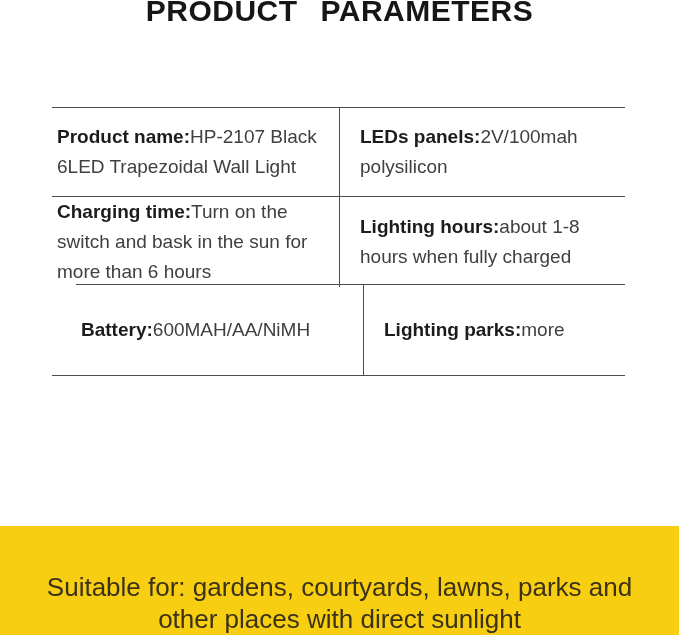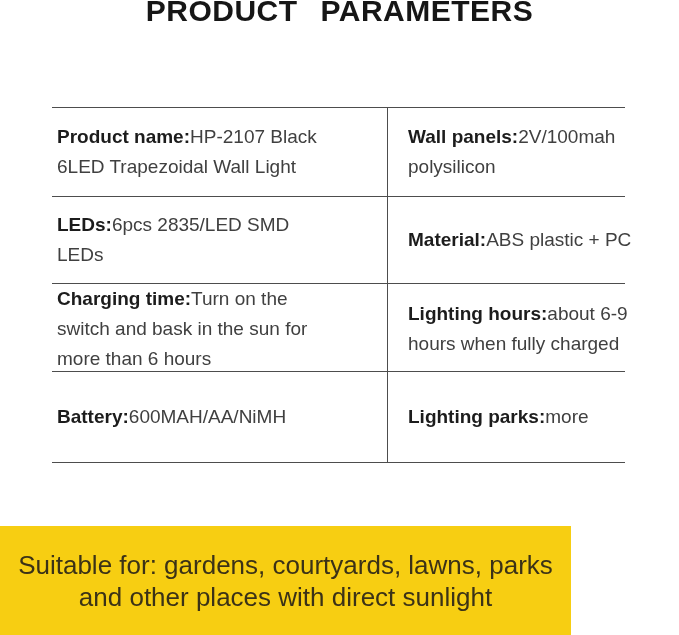--- a/index.html
+++ b/index.html
@@ -37,26 +37,25 @@
   .spec-table {
     position: absolute;
     top: 107px; left: 52px;
     width: 573px;
     border-bottom: 1.5px solid var(--line-color);
   }
   .spec-row {
     display: grid;
     grid-template-columns: 287px 286px;
     border-top: 1.5px solid var(--line-color);
-    gap: 48px;
   }
   .spec-row.r1 { height: 89px; }
   .spec-row.r2 { height: 87px; }
   .spec-row.r3 { height: 88px; }
-  .spec-row.r4 { height: 91px; }
+  .spec-row.r4 { height: 91px; margin-left: 24px; }
 
   .spec-cell {
     display: flex;
     flex-direction: column;
     justify-content: center;
     padding-left: 5px;
   }
   .spec-cell.right {
     border-left: 1.5px solid var(--line-color);
     padding-left: 20px;
@@ -69,24 +68,24 @@
   }
   .spec-cell.right .cell-text { max-width: 245px; }
   .cell-text .lbl {
     font-weight: bold;
     color: var(--label-color);
   }
 
   .banner {
     position: absolute;
     top: 526px; left: 0;
-    width: 571px; height: 109px;
+    width: 679px; height: 109px;
     background: var(--banner-bg);
     display: flex;
-    align-items: center;
+    align-items: flex-end;
     justify-content: center;
   }
   .banner-text {
     font-size: 26px;
     line-height: 32px;
     text-align: center;
     color: var(--banner-text);
     max-width: 600px;
     font-weight: normal;
   }
@@ -99,47 +98,35 @@
 <div class="spec-table">
 
   <div class="spec-row r1">
     <div class="spec-cell left">
       <p class="cell-text">
         <span class="lbl">Product name:</span><span class="val">HP-2107 Black 6LED Trapezoidal Wall Light</span>
       </p>
     </div>
     <div class="spec-cell right">
       <p class="cell-text">
-        <span class="lbl">Wall panels:</span><span class="val">2V/100mah polysilicon</span>
+        <span class="lbl">LEDs panels:</span><span class="val">2V/100mah polysilicon</span>
       </p>
     </div>
   </div>
 
-  <div class="spec-row r2">
-    <div class="spec-cell left">
-      <p class="cell-text">
-        <span class="lbl">LEDs:</span><span class="val">6pcs 2835/LED SMD LEDs</span>
-      </p>
-    </div>
-    <div class="spec-cell right">
-      <p class="cell-text">
-        <span class="lbl">Material:</span><span class="val">ABS plastic + PC</span>
-      </p>
-    </div>
-  </div>
 
   <div class="spec-row r3">
     <div class="spec-cell left">
       <p class="cell-text">
         <span class="lbl">Charging time:</span><span class="val">Turn on the switch and bask in the sun for more than 6 hours</span>
       </p>
     </div>
     <div class="spec-cell right">
       <p class="cell-text">
-        <span class="lbl">Lighting hours:</span><span class="val">about 6-9 hours when fully charged</span>
+        <span class="lbl">Lighting hours:</span><span class="val">about 1-8 hours when fully charged</span>
       </p>
     </div>
   </div>
 
   <div class="spec-row r4">
     <div class="spec-cell left">
       <p class="cell-text">
         <span class="lbl">Battery:</span><span class="val">600MAH/AA/NiMH</span>
       </p>
     </div>

